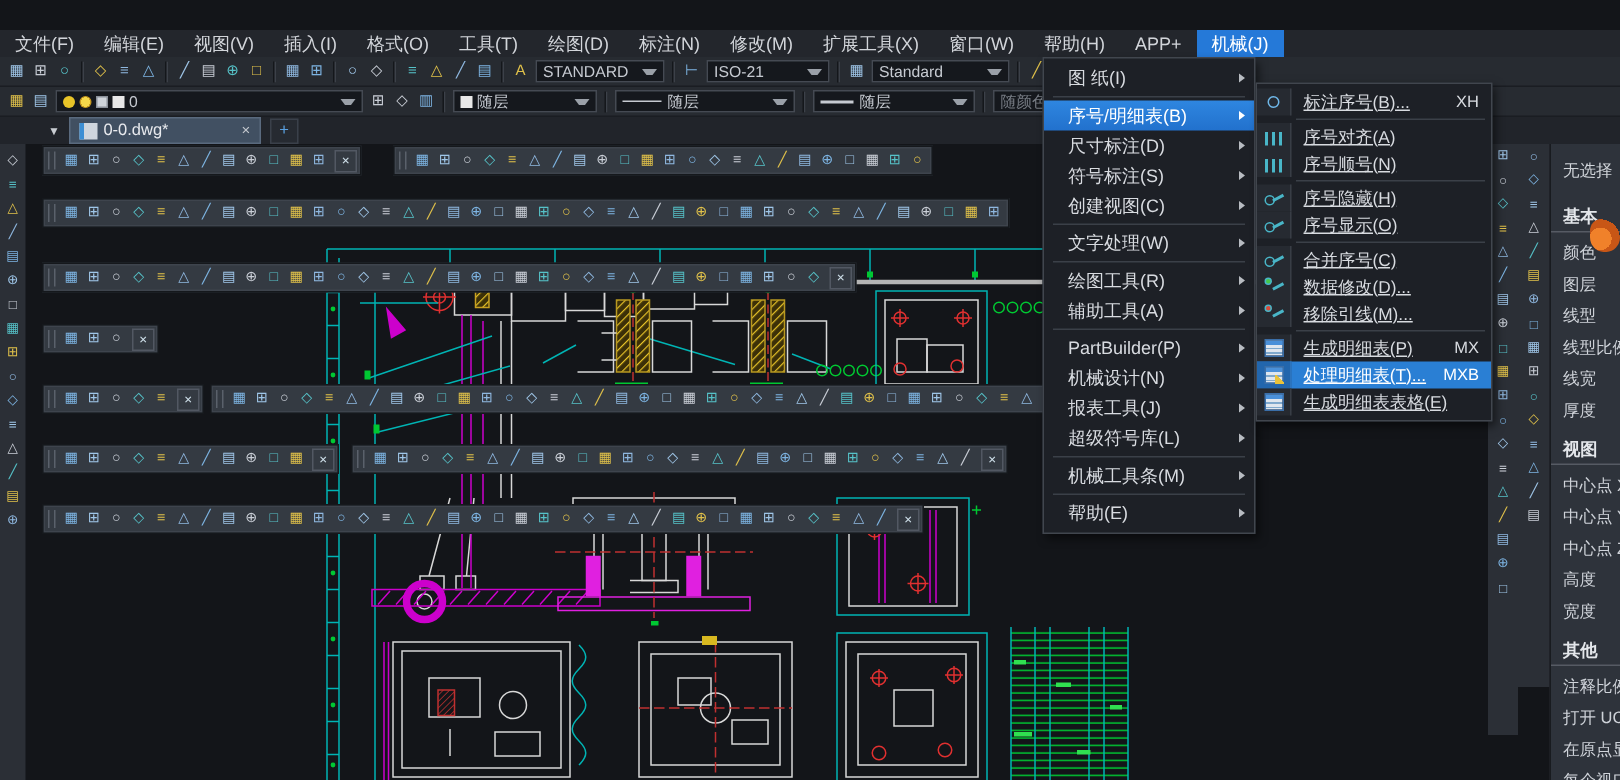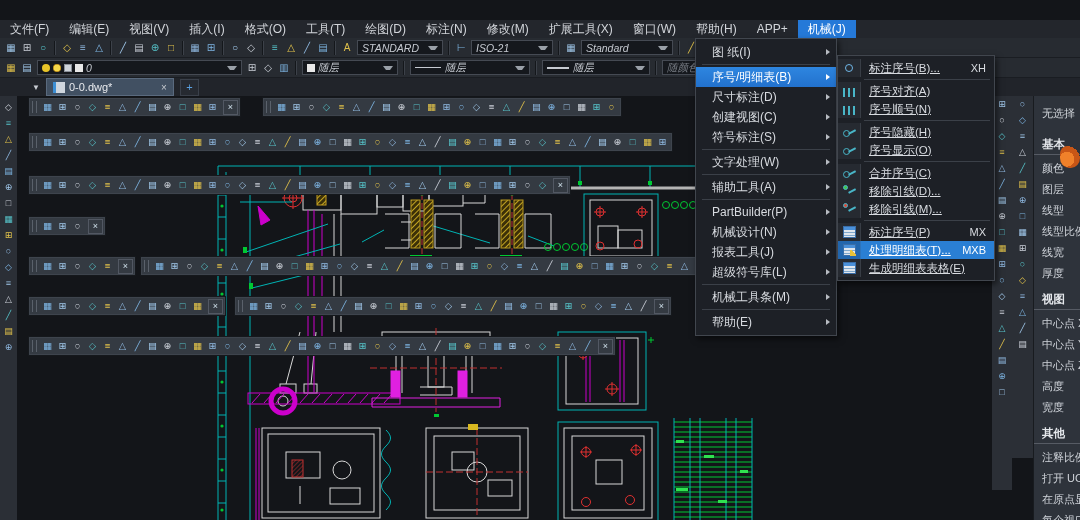--- a/index.html
+++ b/index.html
@@ -16,21 +16,21 @@
   .mitem{display:flex;align-items:center;padding:0 10px;color:#d2d5da;font-size:12px;cursor:default;}
   .mitem.active{background:#2579d8;color:#fff;}
   .tbrow{position:absolute;left:0;width:1080px;height:20px;background:#272b31;border-bottom:1px solid #1a1d22;
          display:flex;align-items:center;padding-left:3px;box-sizing:border-box;z-index:5;}
   #toolbar1{top:38px;} #toolbar2{top:58px;}
   .tbicon{width:16px;height:15px;display:inline-flex;align-items:center;justify-content:center;
           font-size:10px;line-height:1;border-radius:2px;flex:0 0 auto;}
   .vsep{width:1px;height:14px;background:#14171b;border-right:1px solid #3c4149;margin:0 3px;flex:0 0 auto;}
   .combo{display:inline-flex;align-items:center;height:15px;background:#15181d;border:1px solid #454a53;
          color:#c6cad1;font-size:10.5px;padding:0 4px;margin:0 2px;box-sizing:border-box;flex:0 0 auto;}
-  .combo .ctext{overflow:hidden;white-space:nowrap;font-style:italic;}
+  .combo .ctext{overflow:hidden;white-space:nowrap;}
   .combo .arr{margin-left:auto;border-top:4px solid #9aa0a8;border-left:3px solid transparent;
               border-right:3px solid transparent;padding-left:4px;}
   .combo.disabled{color:#787d85;}
   .mini{width:8px;height:8px;border-radius:50%;margin-right:3px;flex:0 0 auto;}
   .sq{width:8px;height:8px;margin-right:3px;flex:0 0 auto;}
   
   #tabrow{position:absolute;left:0;top:78px;width:1080px;height:18px;background:#21242a;display:flex;
           align-items:center;z-index:5;}
   #tabcaret{color:#c8ccd2;font-size:8px;margin:0 6px 0 32px;}
   #doctab{display:flex;align-items:center;height:18px;background:#415062;border:1px solid #5a6a7e;
@@ -518,33 +518,37 @@
       <div class="menusep"></div>
       <div class="menurow hl">
         <span class="mlabel">序号/明细表(B)</span>
         <span class="subarr"></span>
       </div>
       <div class="menurow">
         <span class="mlabel">尺寸标注(D)</span>
         <span class="subarr"></span>
       </div>
       <div class="menurow">
+        <span class="mlabel">符号标注(S)</span>
+        <span class="subarr"></span>
+      </div>
+      <div class="menurow">
         <span class="mlabel">创建视图(C)</span>
         <span class="subarr"></span>
       </div>
-      <div class="menurow">
-        <span class="mlabel">符号标注(S)</span>
-        <span class="subarr"></span>
-      </div>
       <div class="menusep"></div>
       <div class="menurow">
         <span class="mlabel">文字处理(W)</span>
         <span class="subarr"></span>
       </div>
       <div class="menusep"></div>
+      <div class="menurow">
+        <span class="mlabel">绘图工具(R)</span>
+        <span class="subarr"></span>
+      </div>
       <div class="menurow">
         <span class="mlabel">辅助工具(A)</span>
         <span class="subarr"></span>
       </div>
       <div class="menusep"></div>
       <div class="menurow">
         <span class="mlabel">PartBuilder(P)</span>
         <span class="subarr"></span>
       </div>
       <div class="menurow">
@@ -609,34 +613,34 @@
       <div class="subrow">
         <span class="gut">
           <span class="si si-bal"></span>
         </span>
         <span class="slabel">合并序号(C)</span>
       </div>
       <div class="subrow">
         <span class="gut">
           <span class="si si-bal si-dot-g"></span>
         </span>
-        <span class="slabel">移除引线(D)...</span>
+        <span class="slabel">数据修改(D)...</span>
       </div>
       <div class="subrow">
         <span class="gut">
           <span class="si si-bal si-dot-r"></span>
         </span>
         <span class="slabel">移除引线(M)...</span>
       </div>
       <div class="subsep"></div>
       <div class="subrow">
         <span class="gut">
           <span class="si si-grid"></span>
         </span>
-        <span class="slabel">标注序号(P)</span>
+        <span class="slabel">生成明细表(P)</span>
         <span class="skey">MX</span>
       </div>
       <div class="subrow hl">
         <span class="gut">
           <span class="si si-grid pencil"></span>
         </span>
         <span class="slabel">处理明细表(T)...</span>
         <span class="skey">MXB</span>
       </div>
       <div class="subrow">

